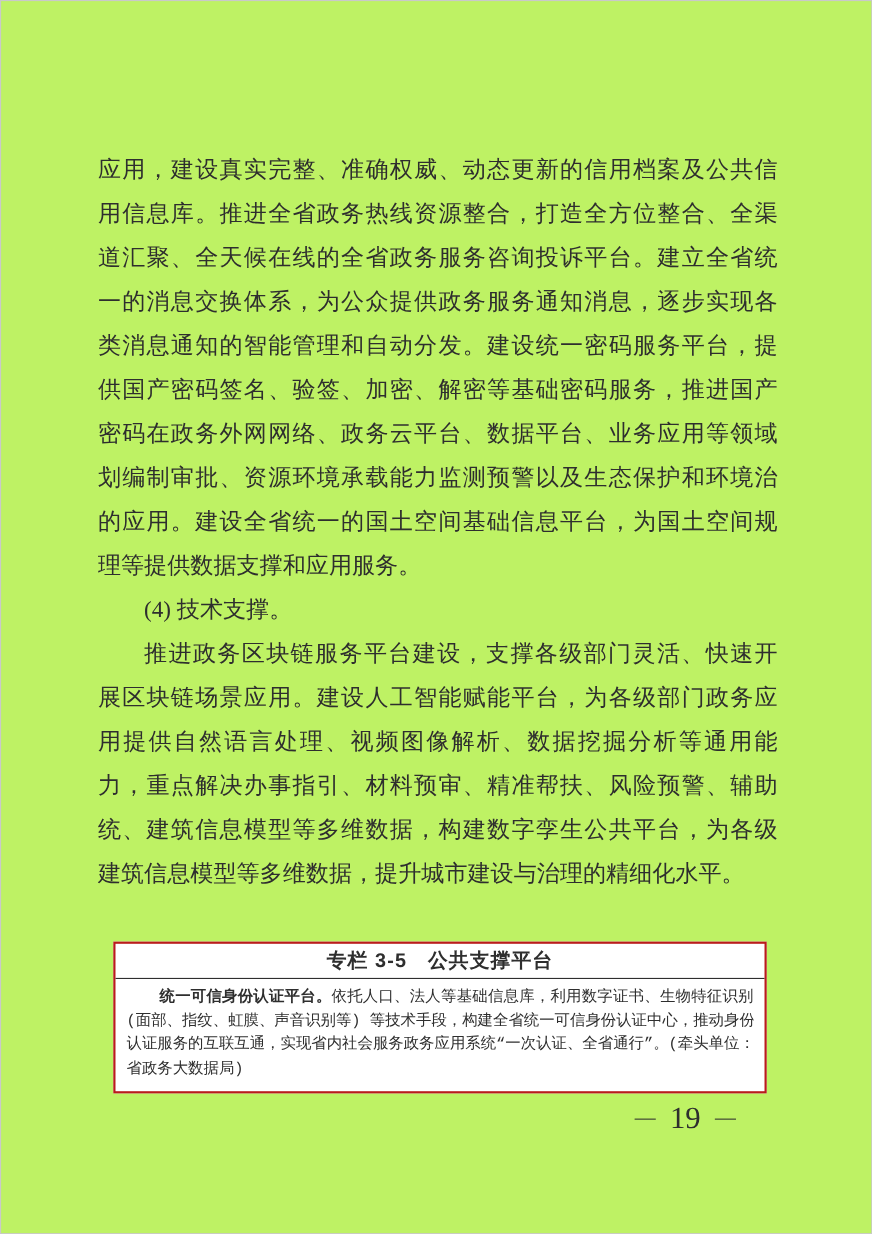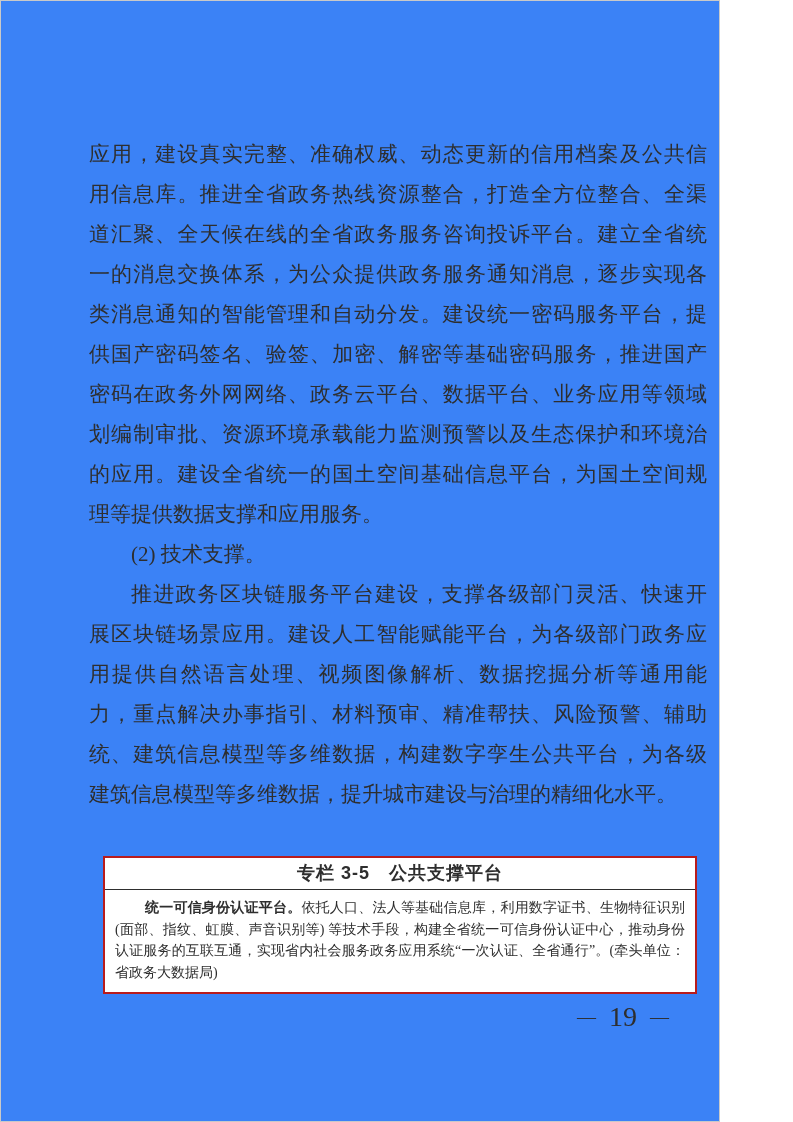--- a/index.html
+++ b/index.html
@@ -2,23 +2,23 @@
 <html lang="zh"><head>
 <meta charset="utf-8">
 <style>
   html, body {
     margin: 0;
     padding: 0;
     background: #ffffff;
   }
   .page {
     position: relative;
-    width: 720px;
+    width: 793px;
     height: 1122px;
-    background: #3b82f6;
+    background: #bef264;
     border: 1px solid #c9c9c9;
     box-sizing: border-box;
     overflow: hidden;
     font-family: "Liberation Serif", serif;
     color: #2e2e2e;
   }
   .content {
     position: absolute;
     left: 88px;
     top: 133px;
@@ -58,20 +58,21 @@
     line-height: 31px;
     text-align: center;
     font-family: "Liberation Sans", sans-serif;
     font-weight: bold;
     font-size: 18px;
     border-bottom: 1px solid #2e2e2e;
     letter-spacing: 1px;
   }
   .panel-body {
     padding: 7px 10px 9px 10px;
+    font-family: Liberation Mono, monospace;
   }
   .panel-line {
     font-size: 14px;
     height: 21.5px;
     line-height: 21.5px;
     text-align: justify;
     text-align-last: justify;
     overflow: hidden;
     white-space: nowrap;
   }
@@ -110,21 +111,21 @@
     <div class="line">用信息库。推进全省政务热线资源整合，打造全方位整合、全渠</div>
     <div class="line">道汇聚、全天候在线的全省政务服务咨询投诉平台。建立全省统</div>
     <div class="line">一的消息交换体系，为公众提供政务服务通知消息，逐步实现各</div>
     <div class="line">类消息通知的智能管理和自动分发。建设统一密码服务平台，提</div>
     <div class="line">供国产密码签名、验签、加密、解密等基础密码服务，推进国产</div>
     <div class="line">密码在政务外网网络、政务云平台、数据平台、业务应用等领域</div>
     <div class="line">划编制审批、资源环境承载能力监测预警以及生态保护和环境治</div>
     <div class="line">的应用。建设全省统一的国土空间基础信息平台，为国土空间规</div>
     <div class="line last">理等提供数据支撑和应用服务。</div>
 
-    <div class="line heading indent">(2) 技术支撑。</div>
+    <div class="line heading indent">(4) 技术支撑。</div>
 
     <div class="line indent">推进政务区块链服务平台建设，支撑各级部门灵活、快速开</div>
     <div class="line">展区块链场景应用。建设人工智能赋能平台，为各级部门政务应</div>
     <div class="line">用提供自然语言处理、视频图像解析、数据挖掘分析等通用能</div>
     <div class="line">力，重点解决办事指引、材料预审、精准帮扶、风险预警、辅助</div>
     <div class="line">统、建筑信息模型等多维数据，构建数字孪生公共平台，为各级</div>
     <div class="line last">建筑信息模型等多维数据，提升城市建设与治理的精细化水平。</div>
 
   </div>
 

